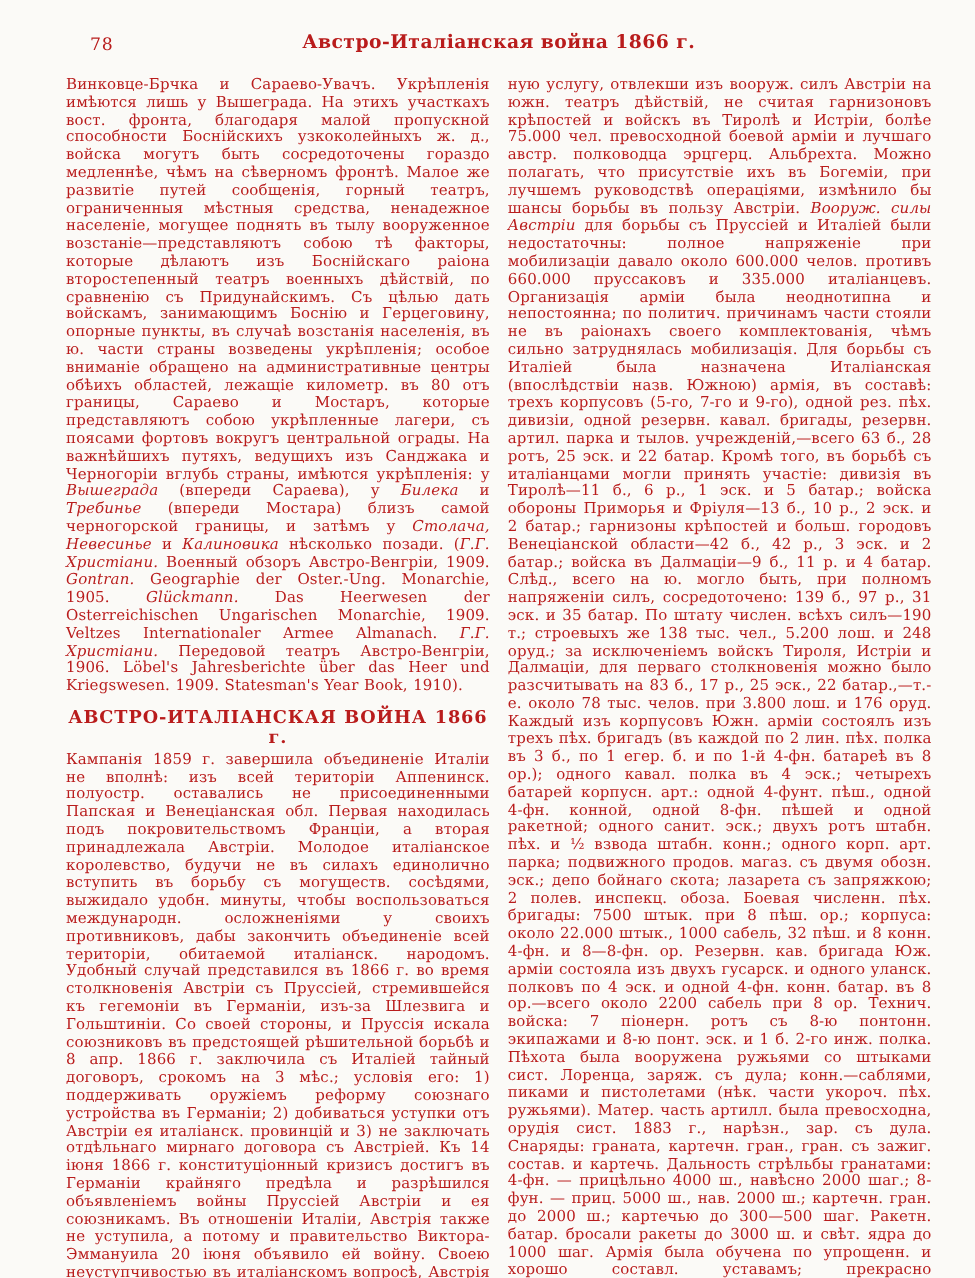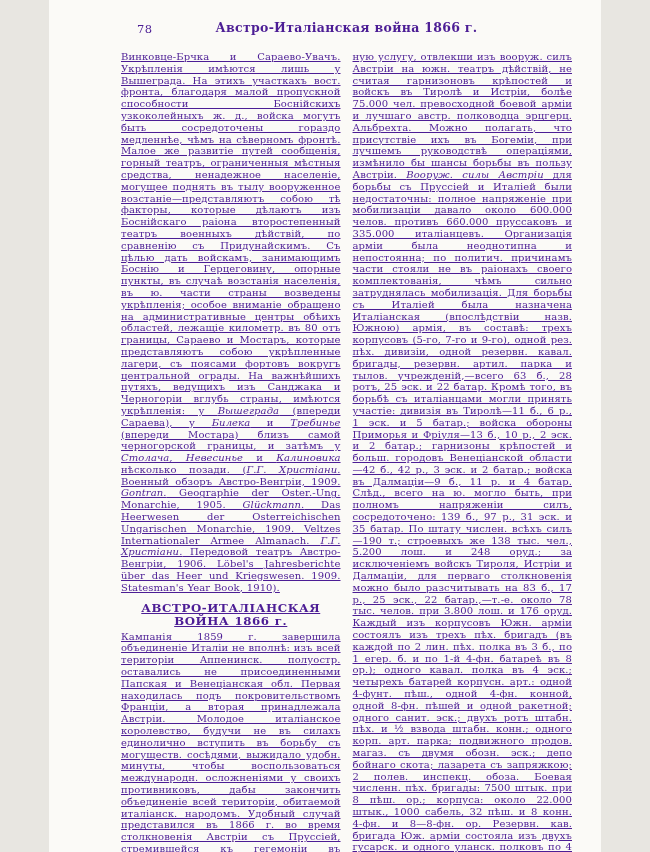--- a/index.html
+++ b/index.html
@@ -2,28 +2,28 @@
 <html><head>
 <meta charset="utf-8">
 <style>
   html, body {
     margin: 0;
     padding: 0;
     background: #e8e6e1;
   }
   .page {
     position: relative;
-    width: 552px;
+    width: 650px;
     height: 852px;
     margin: 0 auto;
     background: #fbfaf7;
-    color: #4c1d95;
+    color: #b91c1c;
     font-family: "DejaVu Serif", "Liberation Serif", serif;
     box-sizing: border-box;
-    padding: 18px 29px 20px 72px;
+    padding: 18px 29px 20px 44px;
     overflow: hidden;
   }
   .page-header {
     position: relative;
     height: 24px;
     margin-bottom: 9px;
   }
   .page-number {
     position: absolute;
     left: 16px;
@@ -48,21 +48,20 @@
   .col {
     flex: 1 1 0;
     font-size: 10px;
     line-height: 11.8px;
     text-align: justify;
     letter-spacing: 0.1px;
     word-spacing: 0.4px;
   }
   .col p {
     margin: 0;
-    text-decoration: underline;
   }
   .section-heading {
     text-align: center;
     font-weight: bold;
     font-size: 11.8px;
     letter-spacing: 0.6px;
     margin: 8px 0 3px 0 !important;
     line-height: 13px;
   }
   .seg-i { font-style: italic; }

